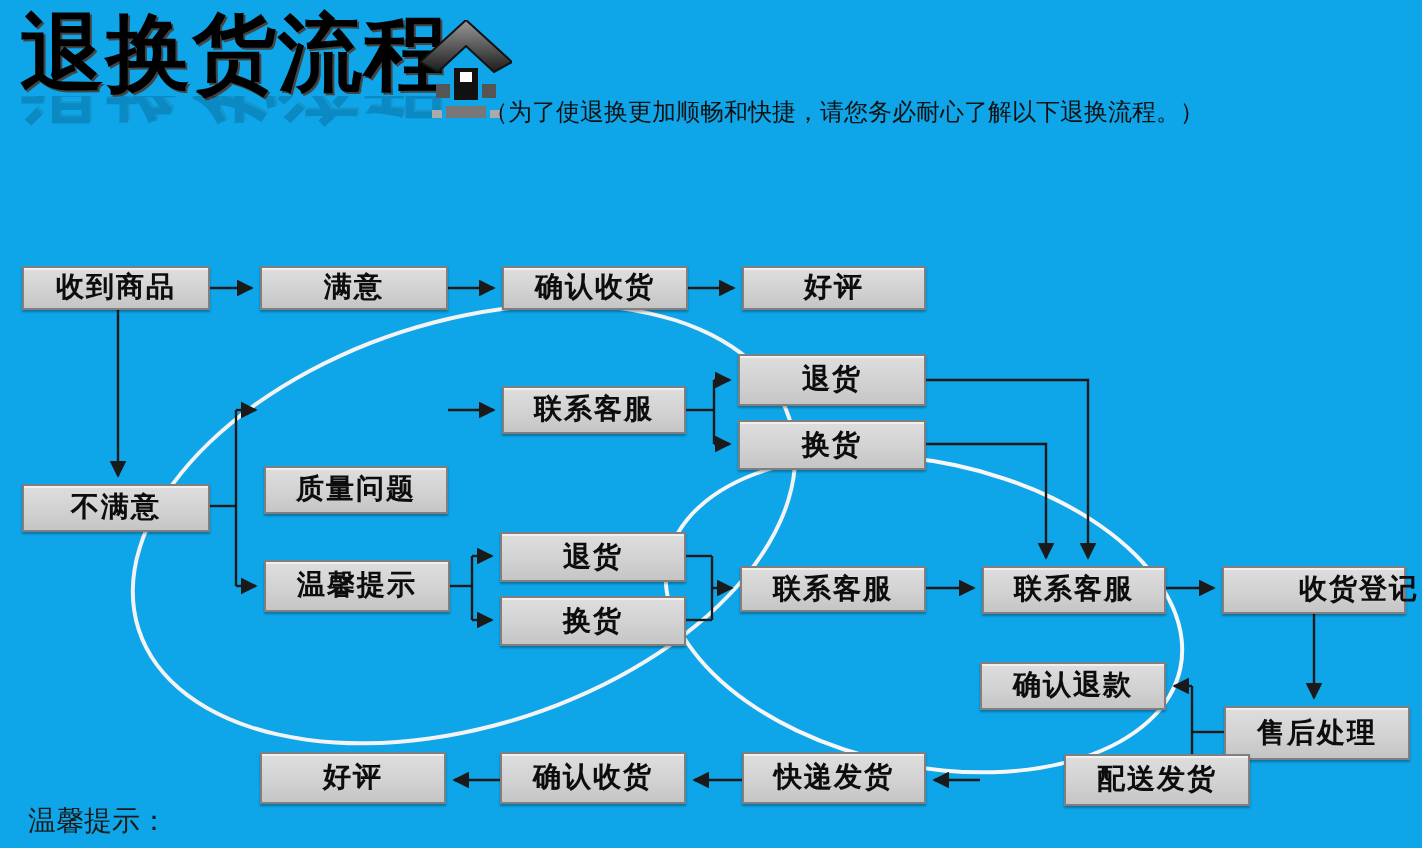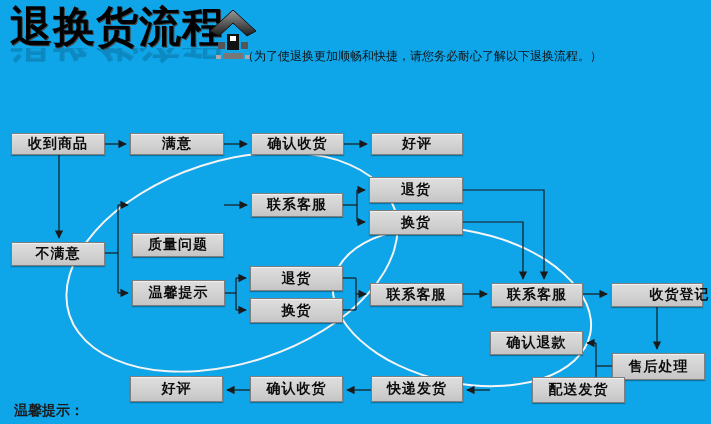--- a/index.html
+++ b/index.html
@@ -49,21 +49,21 @@
     position:absolute;box-sizing:border-box;
     display:flex;align-items:center;justify-content:center;
     background:linear-gradient(180deg,#dedede 0%,#d2d2d2 55%,#c5c5c5 100%);
     border:1px solid #7f7f7f;
     box-shadow:0 1px 1px rgba(0,0,0,.30), inset 0 1px 0 rgba(255,255,255,.55);
     font-size:14px;font-weight:bold;color:#0d0d0d;letter-spacing:1px;
     white-space:nowrap;
   }
   .footer-tip{
     position:absolute;left:14px;top:402px;
-    font-size:14px;color:#1a1a1a;font-weight:bold;
+    font-size:14px;color:#1a1a1a;font-weight:normal;
   }
 </style>
 </head>
 <body>
 
 <div class="canvas">
 
   <div class="watermark wm1"></div>
   <div class="watermark wm2"></div>
 

